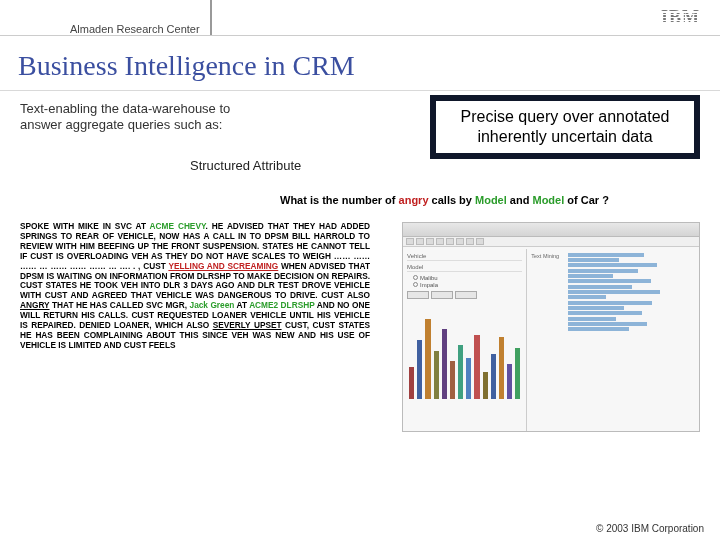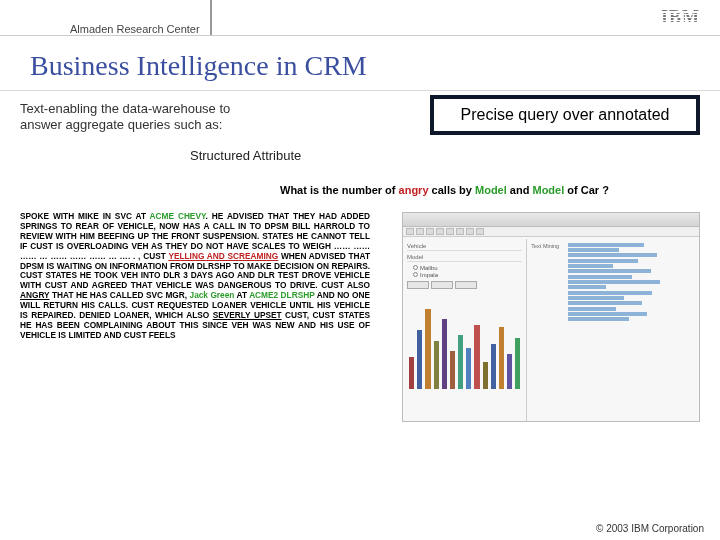--- a/index.html
+++ b/index.html
@@ -44,45 +44,45 @@
       #fff 1.4px, #fff 2.8px
     );
     -webkit-background-clip: text;
     background-clip: text;
     color: transparent;
   }
   .title {
     font-family: "Times New Roman", serif;
     font-size: 28px;
     color: #3b4fa0;
-    padding: 14px 18px 8px 30px;
+    padding: 14px 18px 8px 18px;
     border-bottom: 1px solid #d9d9d9;
   }
   .content {
     position: relative;
     padding: 10px 20px 0 20px;
   }
   .subtext {
     font-size: 13px;
     color: #333;
     width: 220px;
     line-height: 1.25;
   }
   .structured {
     font-size: 13px;
     color: #222;
     margin-left: 170px;
-    margin-top: 14px;
+    margin-top: 24px;
     line-height: 1.25;
   }
   .precise-box {
     position: absolute;
     top: 4px;
     right: 20px;
-    border: 4px solid #0f172a;
+    border: 6px solid #0f172a;
     padding: 6px 18px;
     width: 270px;
     text-align: center;
     font-size: 16px;
     line-height: 1.25;
   }
   .qline {
     font-size: 11px;
     font-weight: bold;
     color: #000;
@@ -193,20 +193,21 @@
 
 <div class="title">Business Intelligence in CRM</div>
 
 <div class="content">
   <div class="subtext">Text-enabling the data-warehouse to answer aggregate queries such as:</div>
   <div class="structured">
     <div>Structured Attribute</div>
   </div>
   <div class="precise-box">
     <div>Precise query over annotated</div>
+    <div>inherently uncertain data</div>
   </div>
 </div>
 
 <div class="qline">
   <span>What is the number of </span><span class="angry">angry</span><span> calls by </span><span class="dealer">Model</span><span> and </span><span class="model">Model</span><span> of Car ?</span>
 </div>
 
 <div class="lower">
   <div class="call-text">
     <span>SPOKE WITH MIKE IN SVC AT </span><span class="g1">ACME CHEVY</span><span>. HE ADVISED THAT THEY HAD ADDED SPRINGS TO REAR OF VEHICLE, NOW HAS A CALL IN TO DPSM BILL HARROLD TO REVIEW WITH HIM BEEFING UP THE FRONT SUSPENSION. STATES HE CANNOT TELL IF CUST IS OVERLOADING VEH AS THEY DO NOT HAVE SCALES TO WEIGH …… …… …… … …… …… …… … …. . , CUST </span><span class="r1">YELLING AND SCREAMING</span><span> WHEN ADVISED THAT DPSM IS WAITING ON INFORMATION FROM DLRSHP TO MAKE DECISION ON REPAIRS. CUST STATES HE TOOK VEH INTO DLR 3 DAYS AGO AND DLR TEST DROVE VEHICLE WITH CUST AND AGREED THAT VEHICLE WAS DANGEROUS TO DRIVE. CUST ALSO </span><span class="u1">ANGRY</span><span> THAT HE HAS CALLED SVC MGR, </span><span class="g1">Jack Green</span><span> AT </span><span class="g1">ACME2 DLRSHP</span><span> AND NO ONE WILL RETURN HIS CALLS. CUST REQUESTED LOANER VEHICLE UNTIL HIS VEHICLE IS REPAIRED. DENIED LOANER, WHICH ALSO </span><span class="u1">SEVERLY UPSET</span><span> CUST, CUST STATES HE HAS BEEN COMPLAINING ABOUT THIS SINCE VEH WAS NEW AND HIS USE OF VEHICLE IS LIMITED AND CUST FEELS</span>

